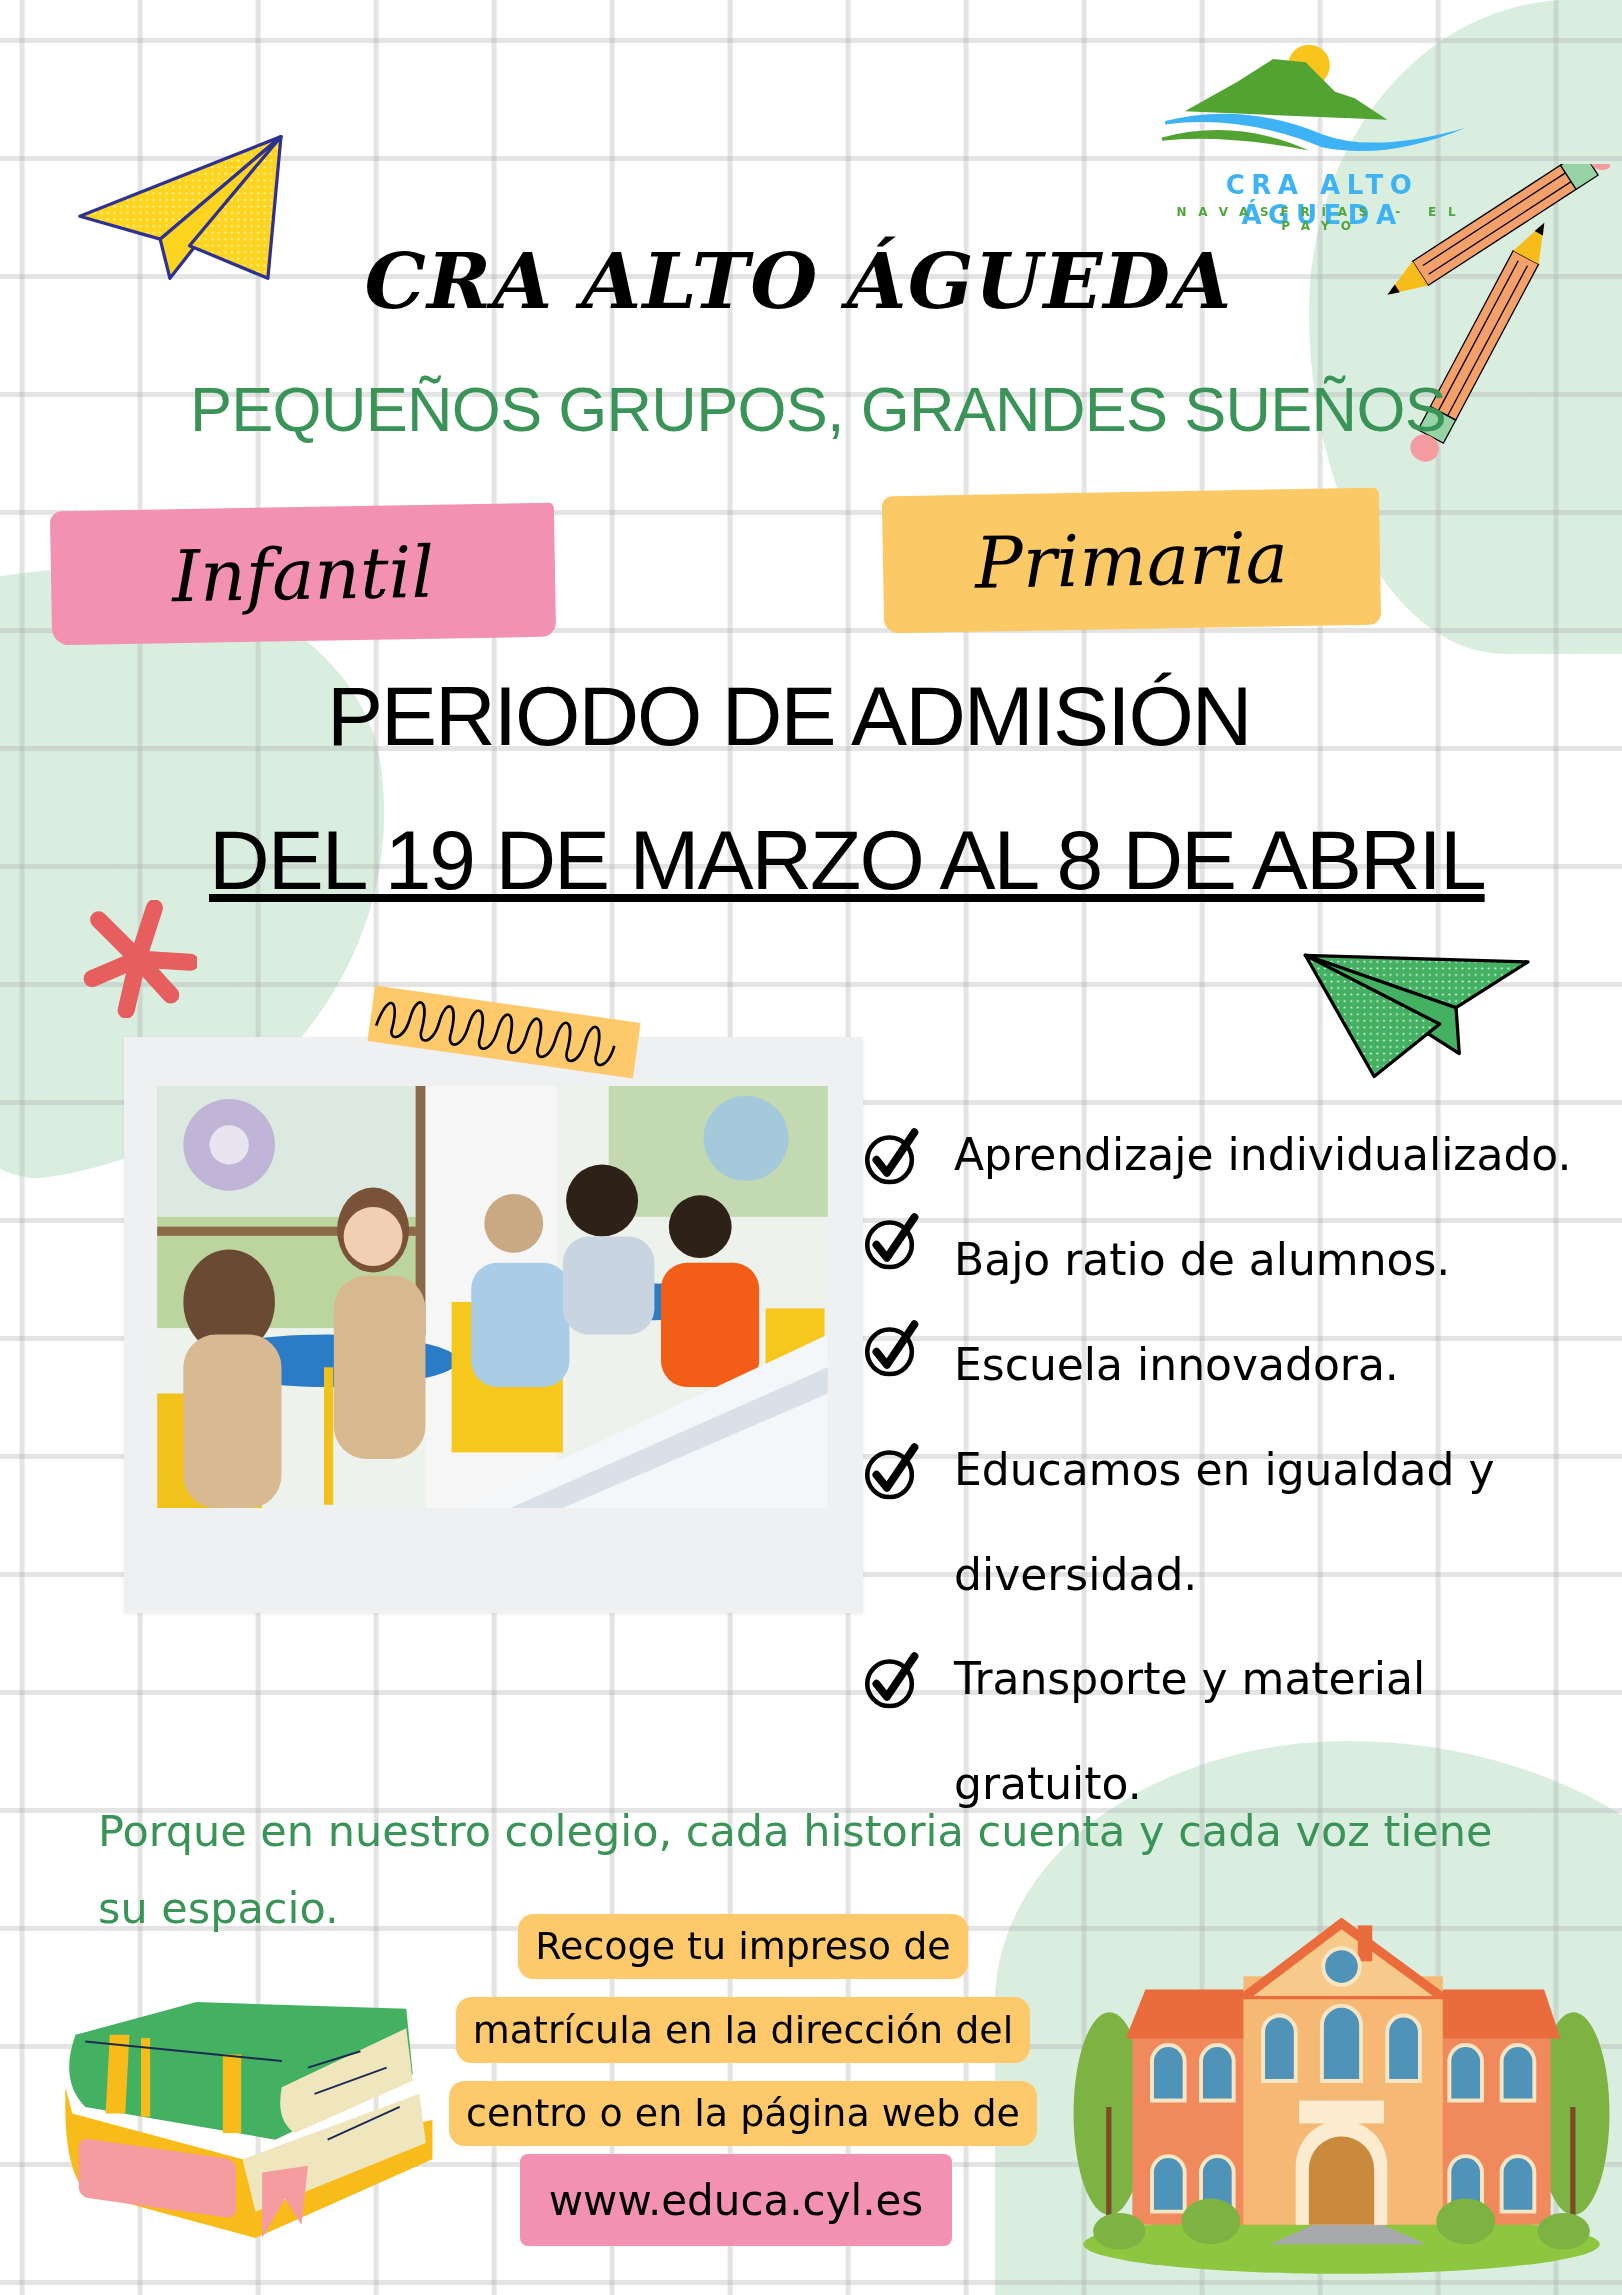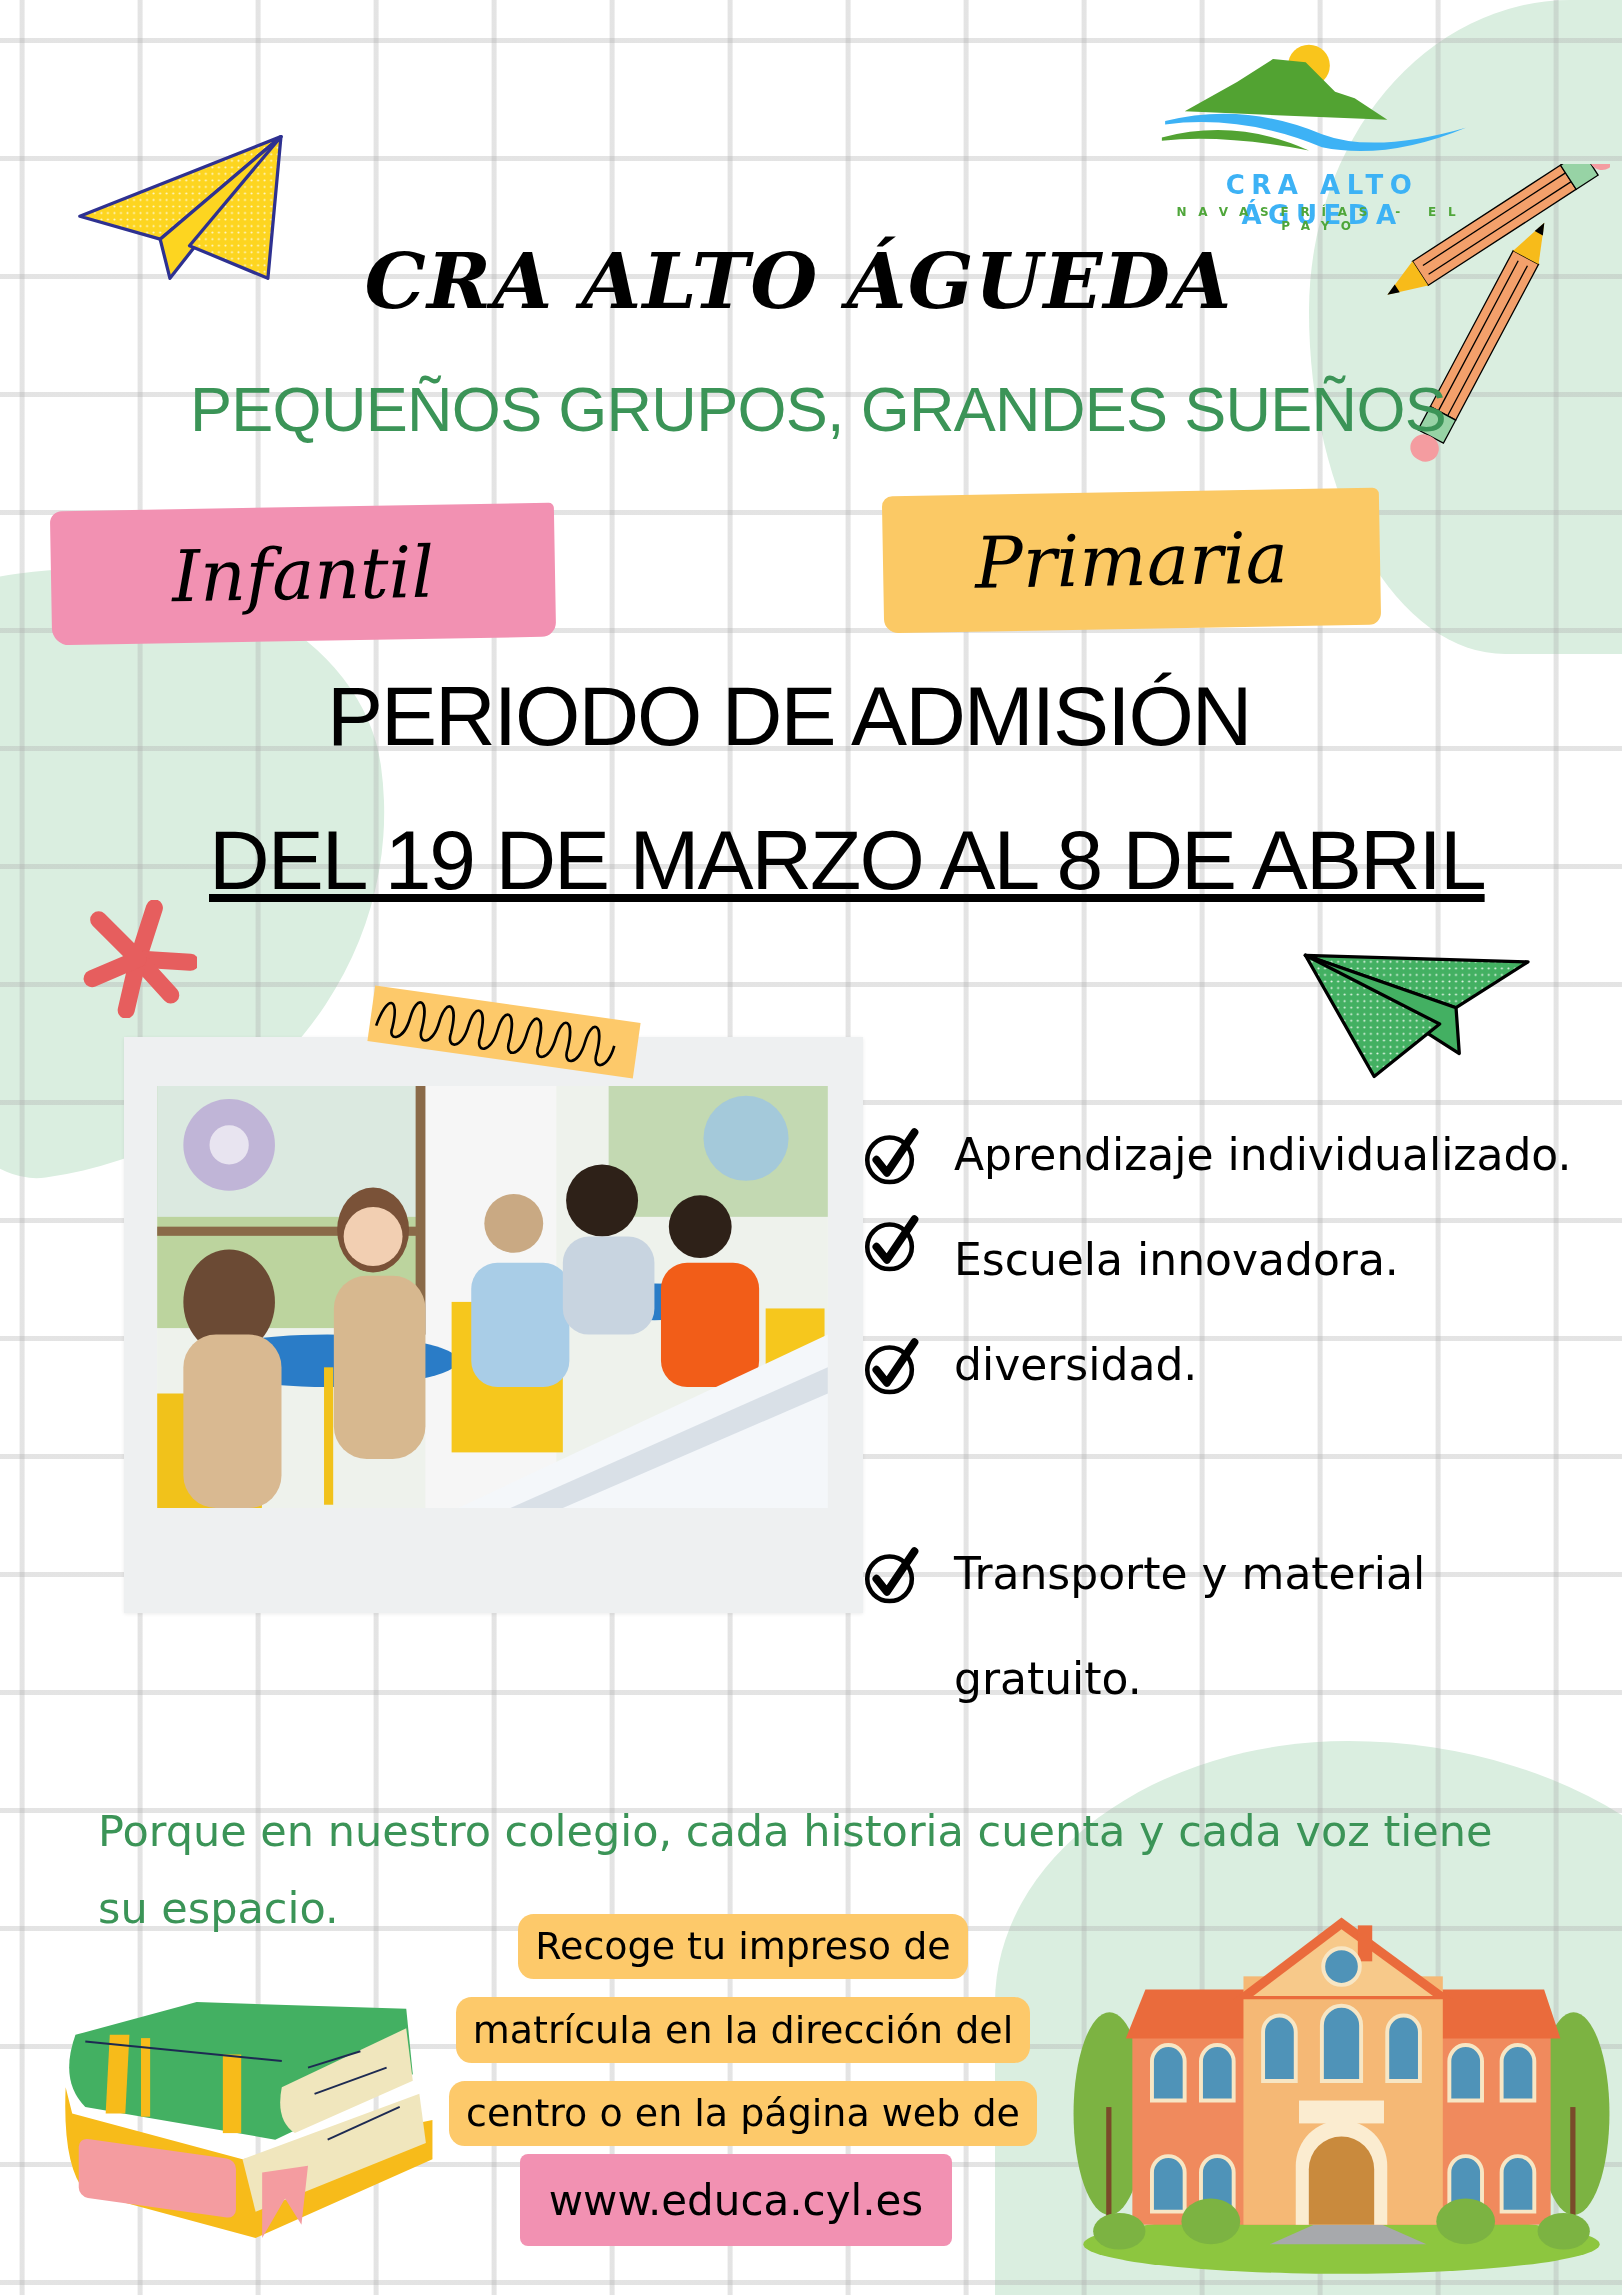--- a/index.html
+++ b/index.html
@@ -249,32 +249,40 @@
 
 <div class="abs benefits">
   <div class="benefit-row" style="height:105px;">
     <svg class="check" viewBox="0 0 90 90">
       <circle cx="42" cy="50" r="34" fill="none" stroke="#000" stroke-width="7"></circle>
       <path d="M22 50 L38 70 L80 8" fill="none" stroke="#000" stroke-width="12" stroke-linecap="round" stroke-linejoin="round"></path>
     </svg>
     <div class="benefit-text">Aprendizaje individualizado.</div>
   </div>
   <div class="benefit-row" style="height:105px;">
+    <svg class="check" viewBox="0 0 90 90" style="margin-top:-19.6px;">
+      <circle cx="42" cy="50" r="34" fill="none" stroke="#000" stroke-width="7"></circle>
+      <path d="M22 50 L38 70 L80 8" fill="none" stroke="#000" stroke-width="12" stroke-linecap="round" stroke-linejoin="round"></path>
+    </svg>
+    <div class="benefit-text">Bajo ratio de alumnos.</div>
+  </div>
+  <div class="benefit-row" style="height:105px;">
     <svg class="check" viewBox="0 0 90 90" style="margin-top:-18.3px;">
       <circle cx="42" cy="50" r="34" fill="none" stroke="#000" stroke-width="7"></circle>
       <path d="M22 50 L38 70 L80 8" fill="none" stroke="#000" stroke-width="12" stroke-linecap="round" stroke-linejoin="round"></path>
     </svg>
     <div class="benefit-text">Escuela innovadora.</div>
   </div>
   <div class="benefit-row" style="height:209px;">
     <svg class="check" viewBox="0 0 90 90">
       <circle cx="42" cy="50" r="34" fill="none" stroke="#000" stroke-width="7"></circle>
       <path d="M22 50 L38 70 L80 8" fill="none" stroke="#000" stroke-width="12" stroke-linecap="round" stroke-linejoin="round"></path>
     </svg>
     <div class="benefit-text">
+      <div>Educamos en igualdad y</div>
       <div>diversidad.</div>
     </div>
   </div>
   <div class="benefit-row" style="height:209px;">
     <svg class="check" viewBox="0 0 90 90">
       <circle cx="42" cy="50" r="34" fill="none" stroke="#000" stroke-width="7"></circle>
       <path d="M22 50 L38 70 L80 8" fill="none" stroke="#000" stroke-width="12" stroke-linecap="round" stroke-linejoin="round"></path>
     </svg>
     <div class="benefit-text">
       <div>Transporte y material</div>

